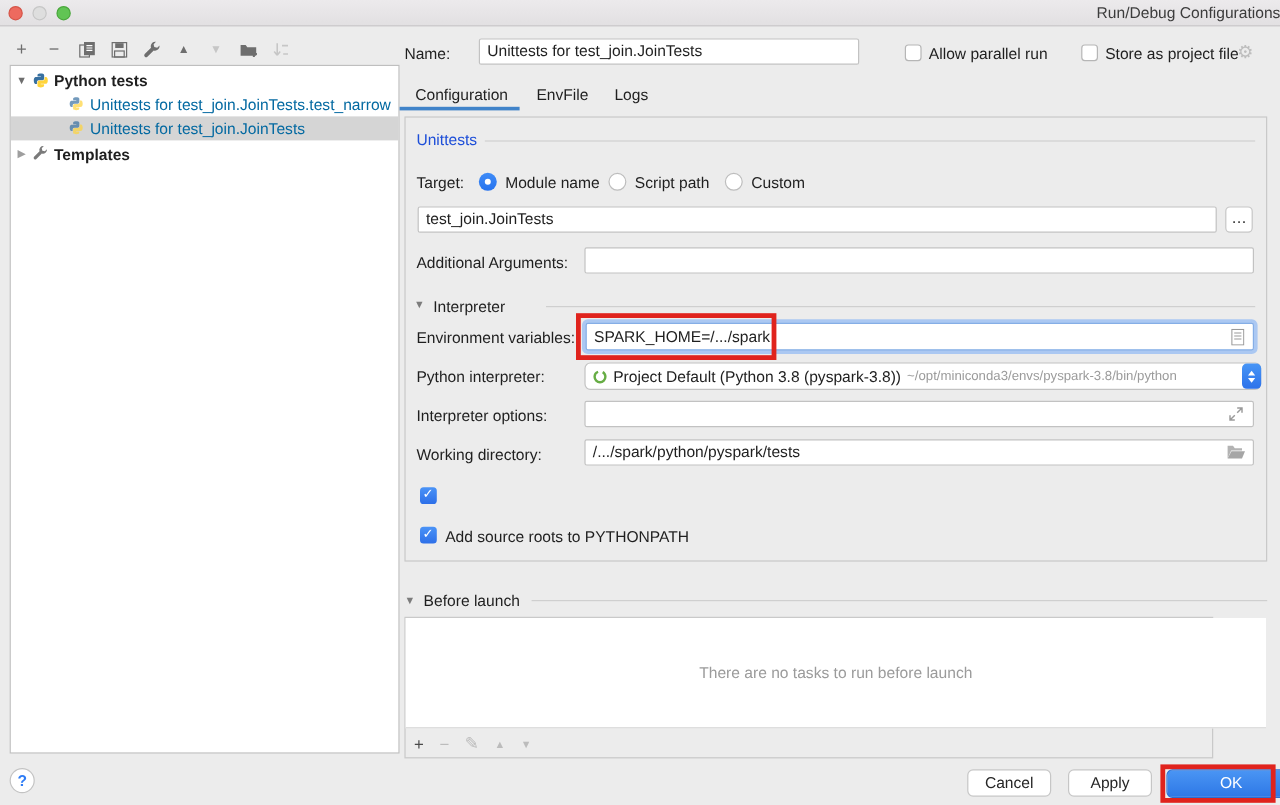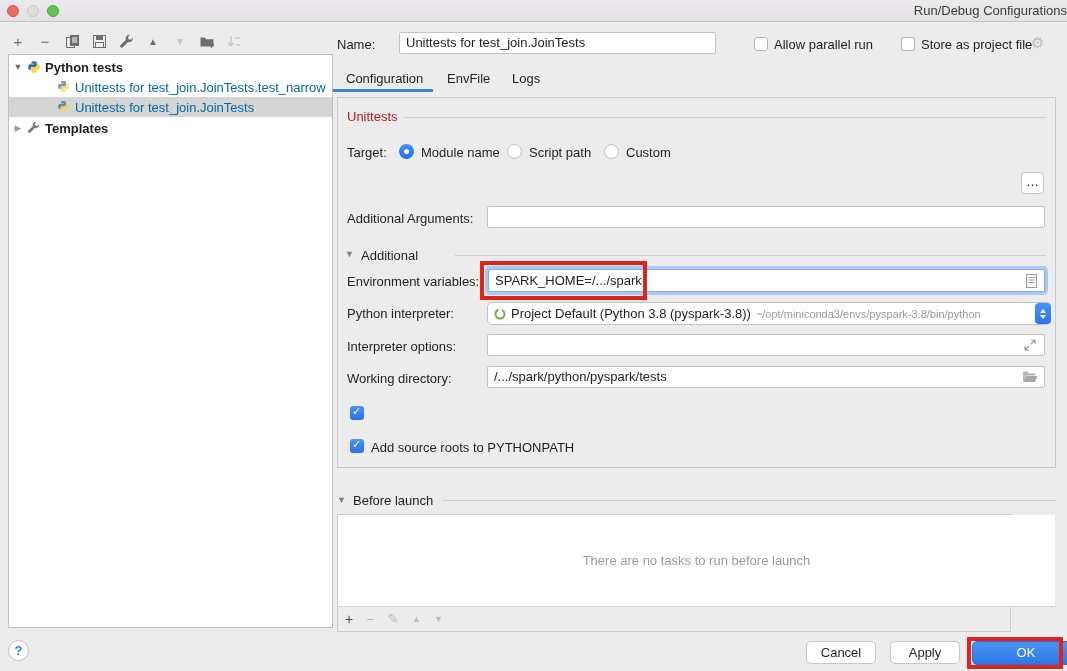--- a/index.html
+++ b/index.html
@@ -9,21 +9,21 @@
 
   
   .titlebar { position:absolute; left:0; top:0; width:1067px; height:22px;
     background:linear-gradient(#eceaec,#e2e0e2); border-bottom:1px solid #c7c5c7; }
   .title { text-align:right; line-height:21px; color:#3c3c3c; }
   .light { position:absolute; top:5px; width:12px; height:12px; border-radius:50%; }
   .light.red { left:7px; background:#ed6a5f; border:1px solid #d55549; }
   .light.min { left:27px; background:#dedede; border:1px solid #c6c6c6; }
   .light.grn { left:47px; background:#61c454; border:1px solid #4aa73c; }
   .lbl { position:absolute; white-space:nowrap; }
-  .grp { color:#b91c1c; }
+  .grp { color:#1d4ed8; }
   .hline { position:absolute; height:1px; background:#cfcfcf; }
   .inputbox { position:absolute; background:#fff; border:1px solid #c2c2c2; border-radius:2px;
     line-height:20px; padding:0 6px; white-space:nowrap; overflow:hidden; }
   .btn { position:absolute; height:23px; background:#fff; border:1px solid #c6c6c6; border-radius:5px;
     text-align:center; line-height:21px; color:#262626; }
   .btn.primary { background:linear-gradient(#4a95f4,#2e78e6); border-color:#2a6fd6; color:#fff; }
   .tri { display:inline-block; font-size:9px; color:#7c7c7c; }
 
   
   .ltb { position:absolute; left:10px; top:33px; display:flex; gap:11px; align-items:center; }
@@ -197,27 +197,28 @@
   <div class="hline" style="left:404px;top:117px;width:642px"></div>
 
   <div class="lbl" style="left:347px;top:145px">Target:</div>
   <span class="radio on" style="left:399px;top:144px"></span>
   <div class="lbl" style="left:421px;top:145px">Module name</div>
   <span class="radio" style="left:507px;top:144px"></span>
   <div class="lbl" style="left:529px;top:145px">Script path</div>
   <span class="radio" style="left:604px;top:144px"></span>
   <div class="lbl" style="left:626px;top:145px">Custom</div>
 
+  <div class="inputbox" style="left:348px;top:172px;width:666px;height:22px">test_join.JoinTests</div>
   <div class="btn" style="left:1021px;top:172px;width:23px;height:22px;border-radius:4px;line-height:18px">…</div>
 
   <div class="lbl" style="left:347px;top:211px">Additional Arguments:</div>
   <div class="inputbox" style="left:487px;top:206px;width:558px;height:22px"></div>
 
   <span class="tri" style="position:absolute;left:345px;top:249px">▼</span>
-  <div class="lbl" style="left:361px;top:248px">Additional</div>
+  <div class="lbl" style="left:361px;top:248px">Interpreter</div>
   <div class="hline" style="left:455px;top:255px;width:591px"></div>
 
   <div class="lbl" style="left:347px;top:274px">Environment variables:</div>
   <div class="inputbox focusring" style="left:488px;top:269px;width:557px;height:23px;line-height:21px">SPARK_HOME=/.../spark</div>
   <span class="fieldic" style="left:1026px;top:274px">
     <svg width="11" height="14" viewBox="0 0 11 14">
         <rect x="0.5" y="0.5" width="10" height="13" fill="#fff" stroke="#9a9a9a"></rect>
         <path d="M2.5 3.5h6M2.5 6h6M2.5 8.5h6" stroke="#9a9a9a"></path>
       </svg>
   </span>

